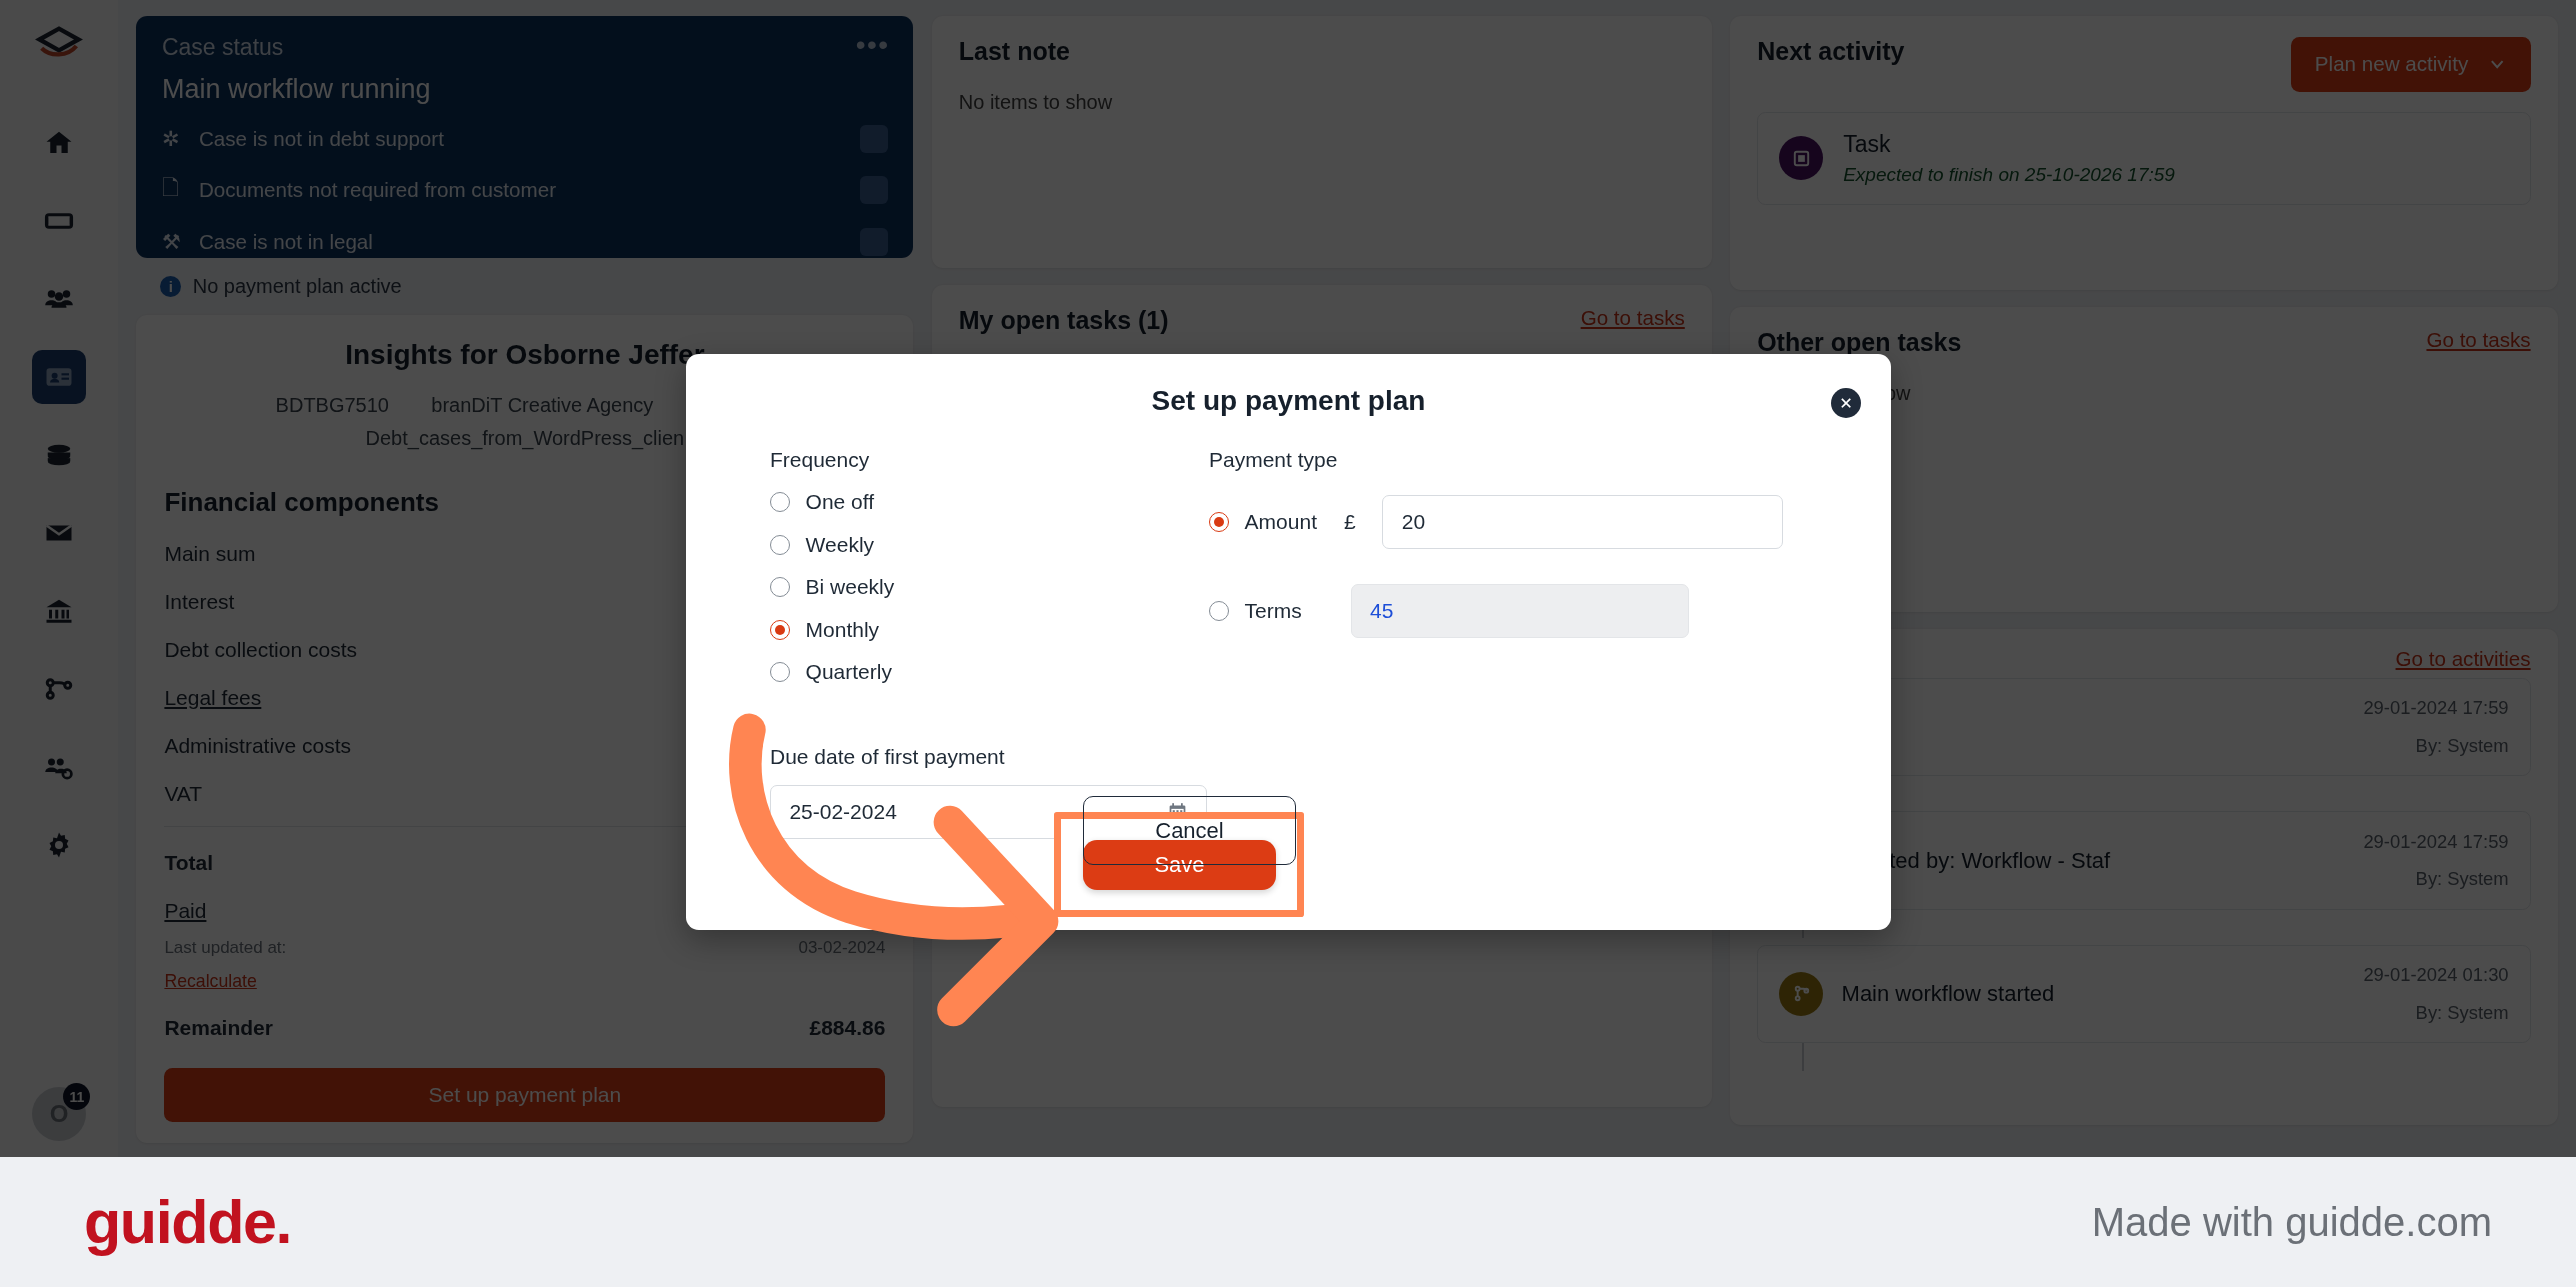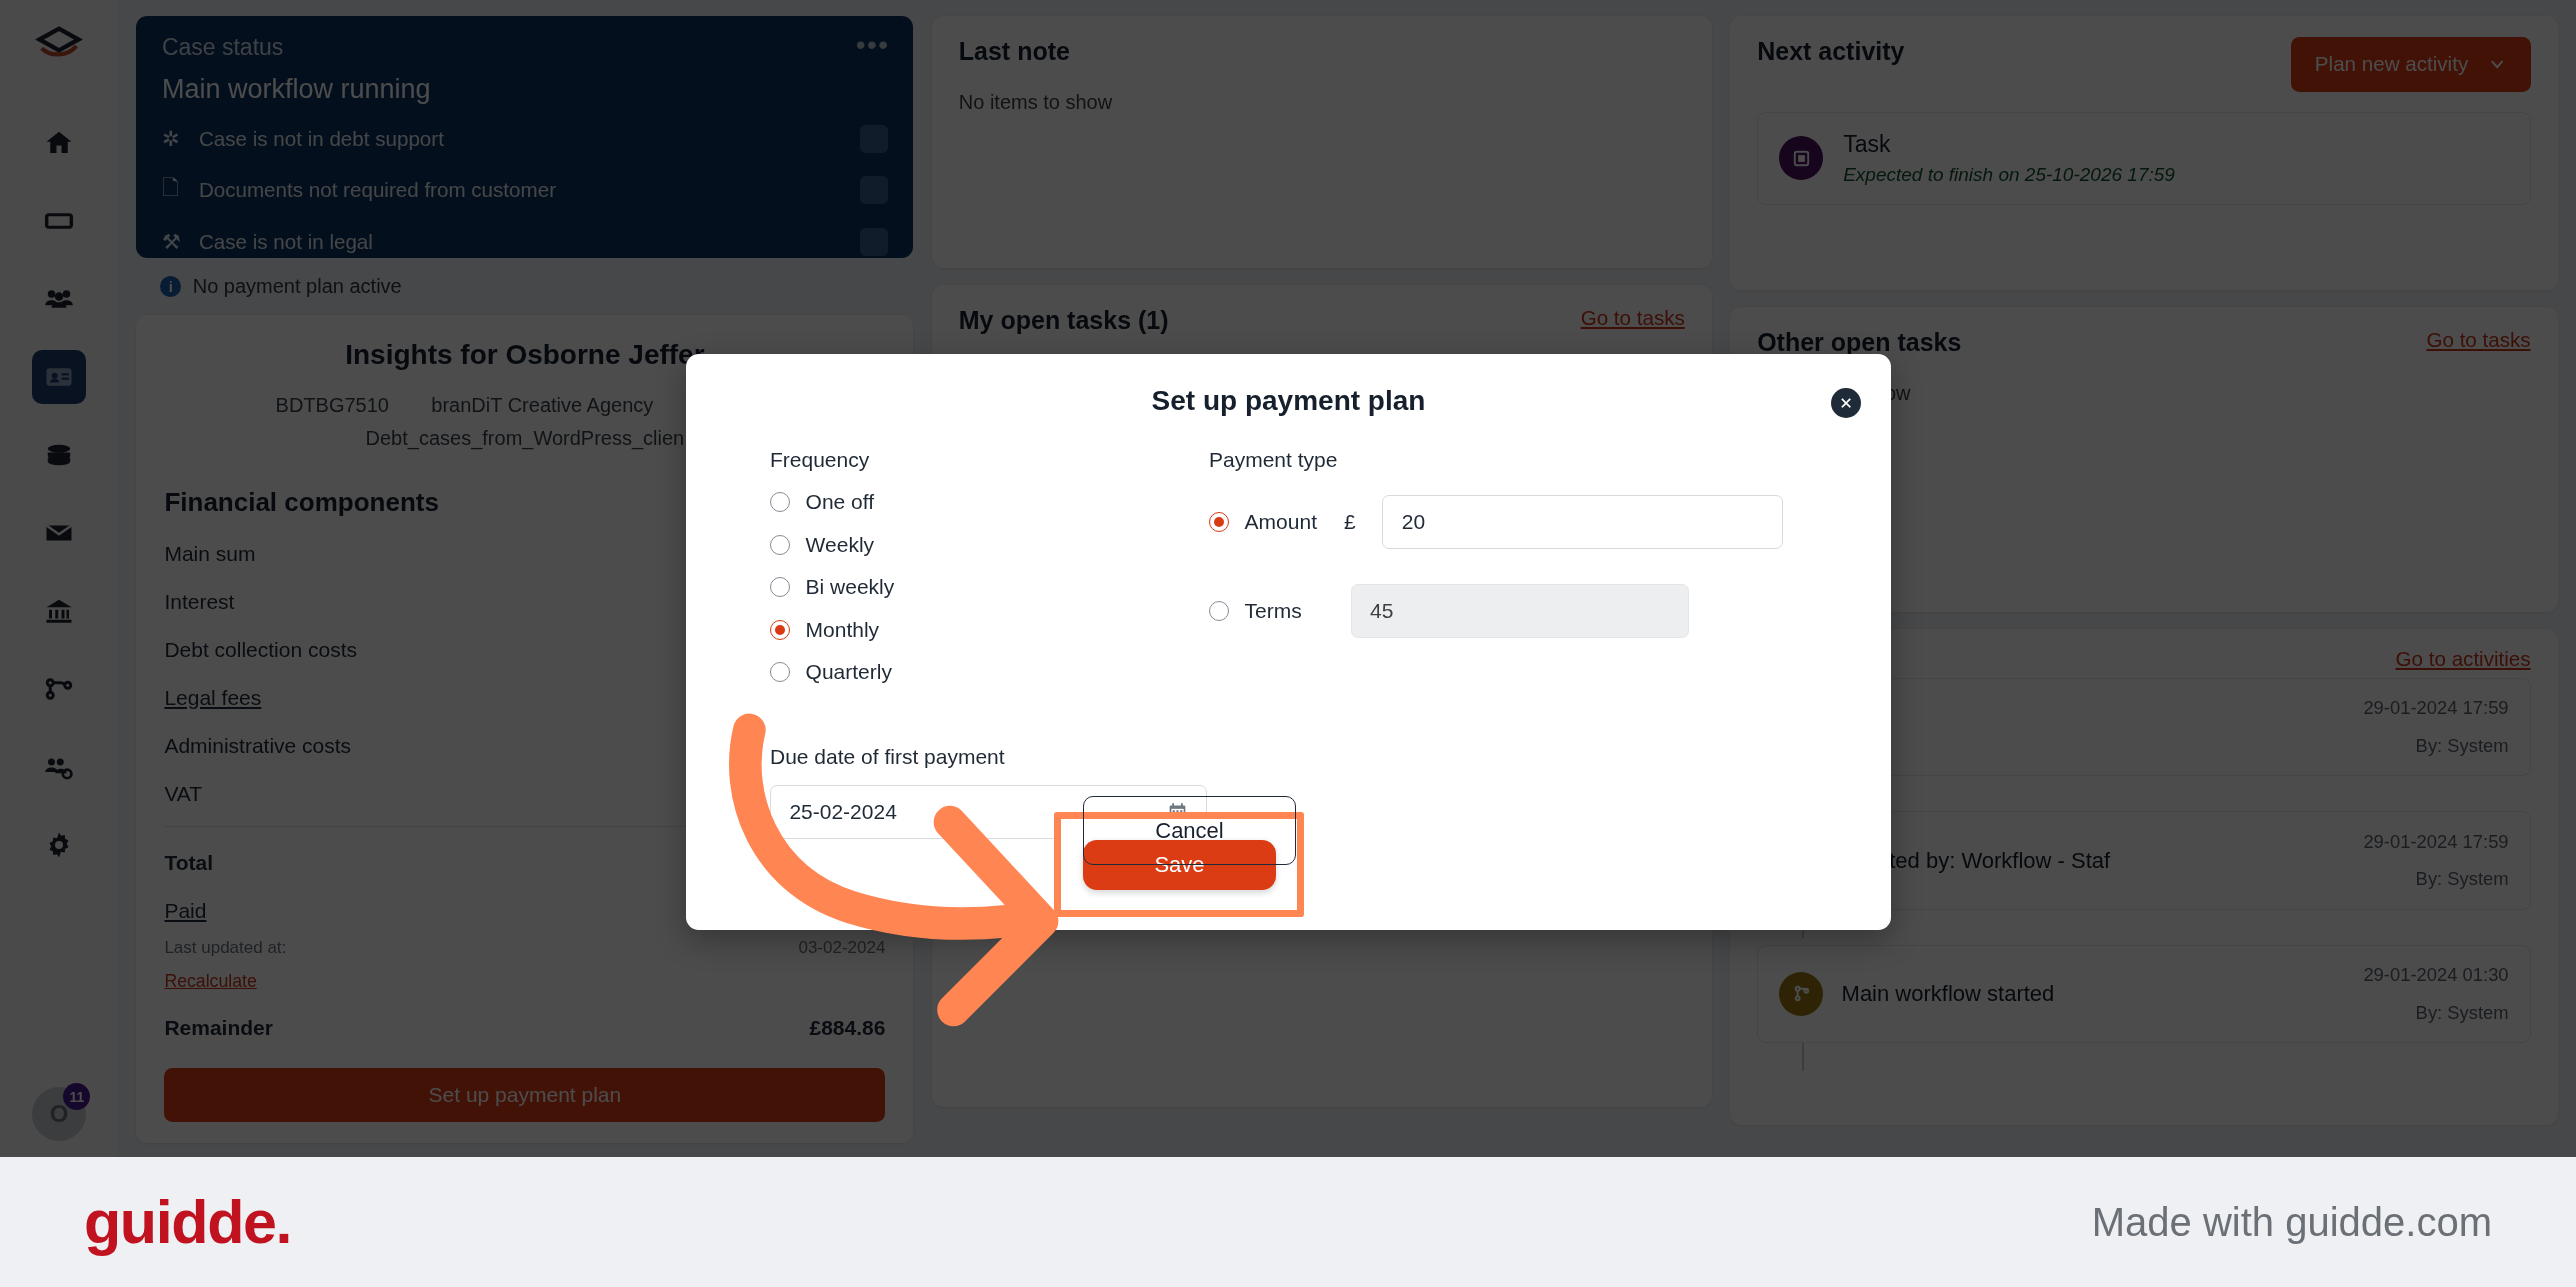--- a/index.html
+++ b/index.html
@@ -46,21 +46,21 @@
   }
   .rail-avatar {
     width: 54px; height: 54px; border-radius: 50%;
     background: #c9ccd1; color:#6d727a;
     display:flex; align-items:center; justify-content:center;
     font-size: 24px; font-weight: 700;
   }
   .rail-badge {
     position: absolute; right: -4.3px; top: -4.3px;
     min-width: 27px; height: 27px; padding: 0 5.7px; border-radius: 13.5px;
-    background: #4c1d95; color: #fff; font-size: 14px; font-weight: 700;
+    background: #0f172a; color: #fff; font-size: 14px; font-weight: 700;
     display: flex; align-items: center; justify-content: center;
   }
 
   
   .canvas {
     position: absolute; left: 118px; top: 0; right: 0; height: 1157px;
     background: #eef0f3;
     padding: 15.6px 18.4px;
   }
   .cols { display: flex; gap: 18.4px; height: 100%; }
@@ -183,21 +183,21 @@
 
   .pay-row { display:flex; align-items:center; margin-top: 23px; }
   .pay-row .radio { margin-right: 15.6px; }
   .pay-name { font-size: 21px; color:#1f2a36; width: 106px; }
   .cur { font-size: 21px; color:#1f2a36; width: 41px; }
   .inp {
     height: 54px; border:0.7px solid #d7dbe0; border-radius: 7px; background:#fff;
     display:flex; align-items:center; padding: 0 18.4px; font-size: 21px; color:#1f2a36;
   }
   .inp-amount { width: 425px; }
-  .inp-terms { width: 338px; margin-left: 0; background:#edeef0; border-color:#e3e5e8; color:#404040; }
+  .inp-terms { width: 338px; margin-left: 0; background:#edeef0; border-color:#e3e5e8; color:#1d4ed8; }
   .pay-row.terms { margin-top: 35px; }
 
   .date-block { margin-top: 61px; margin-left: 84px; width: 439px; }
   .date-lbl { font-size: 21px; color:#1f2a36; }
   .inp-date {
     margin-top: 15.6px; width: 437px; height: 54px; border:0.7px solid #d7dbe0; border-radius:7px;
     display:flex; align-items:center; justify-content:space-between; padding: 0 18.4px;
     font-size: 21px; color:#1f2a36; background:#fff;
   }
   .cal-ico { width: 21px; height: 21px; fill:#6f7781; }

